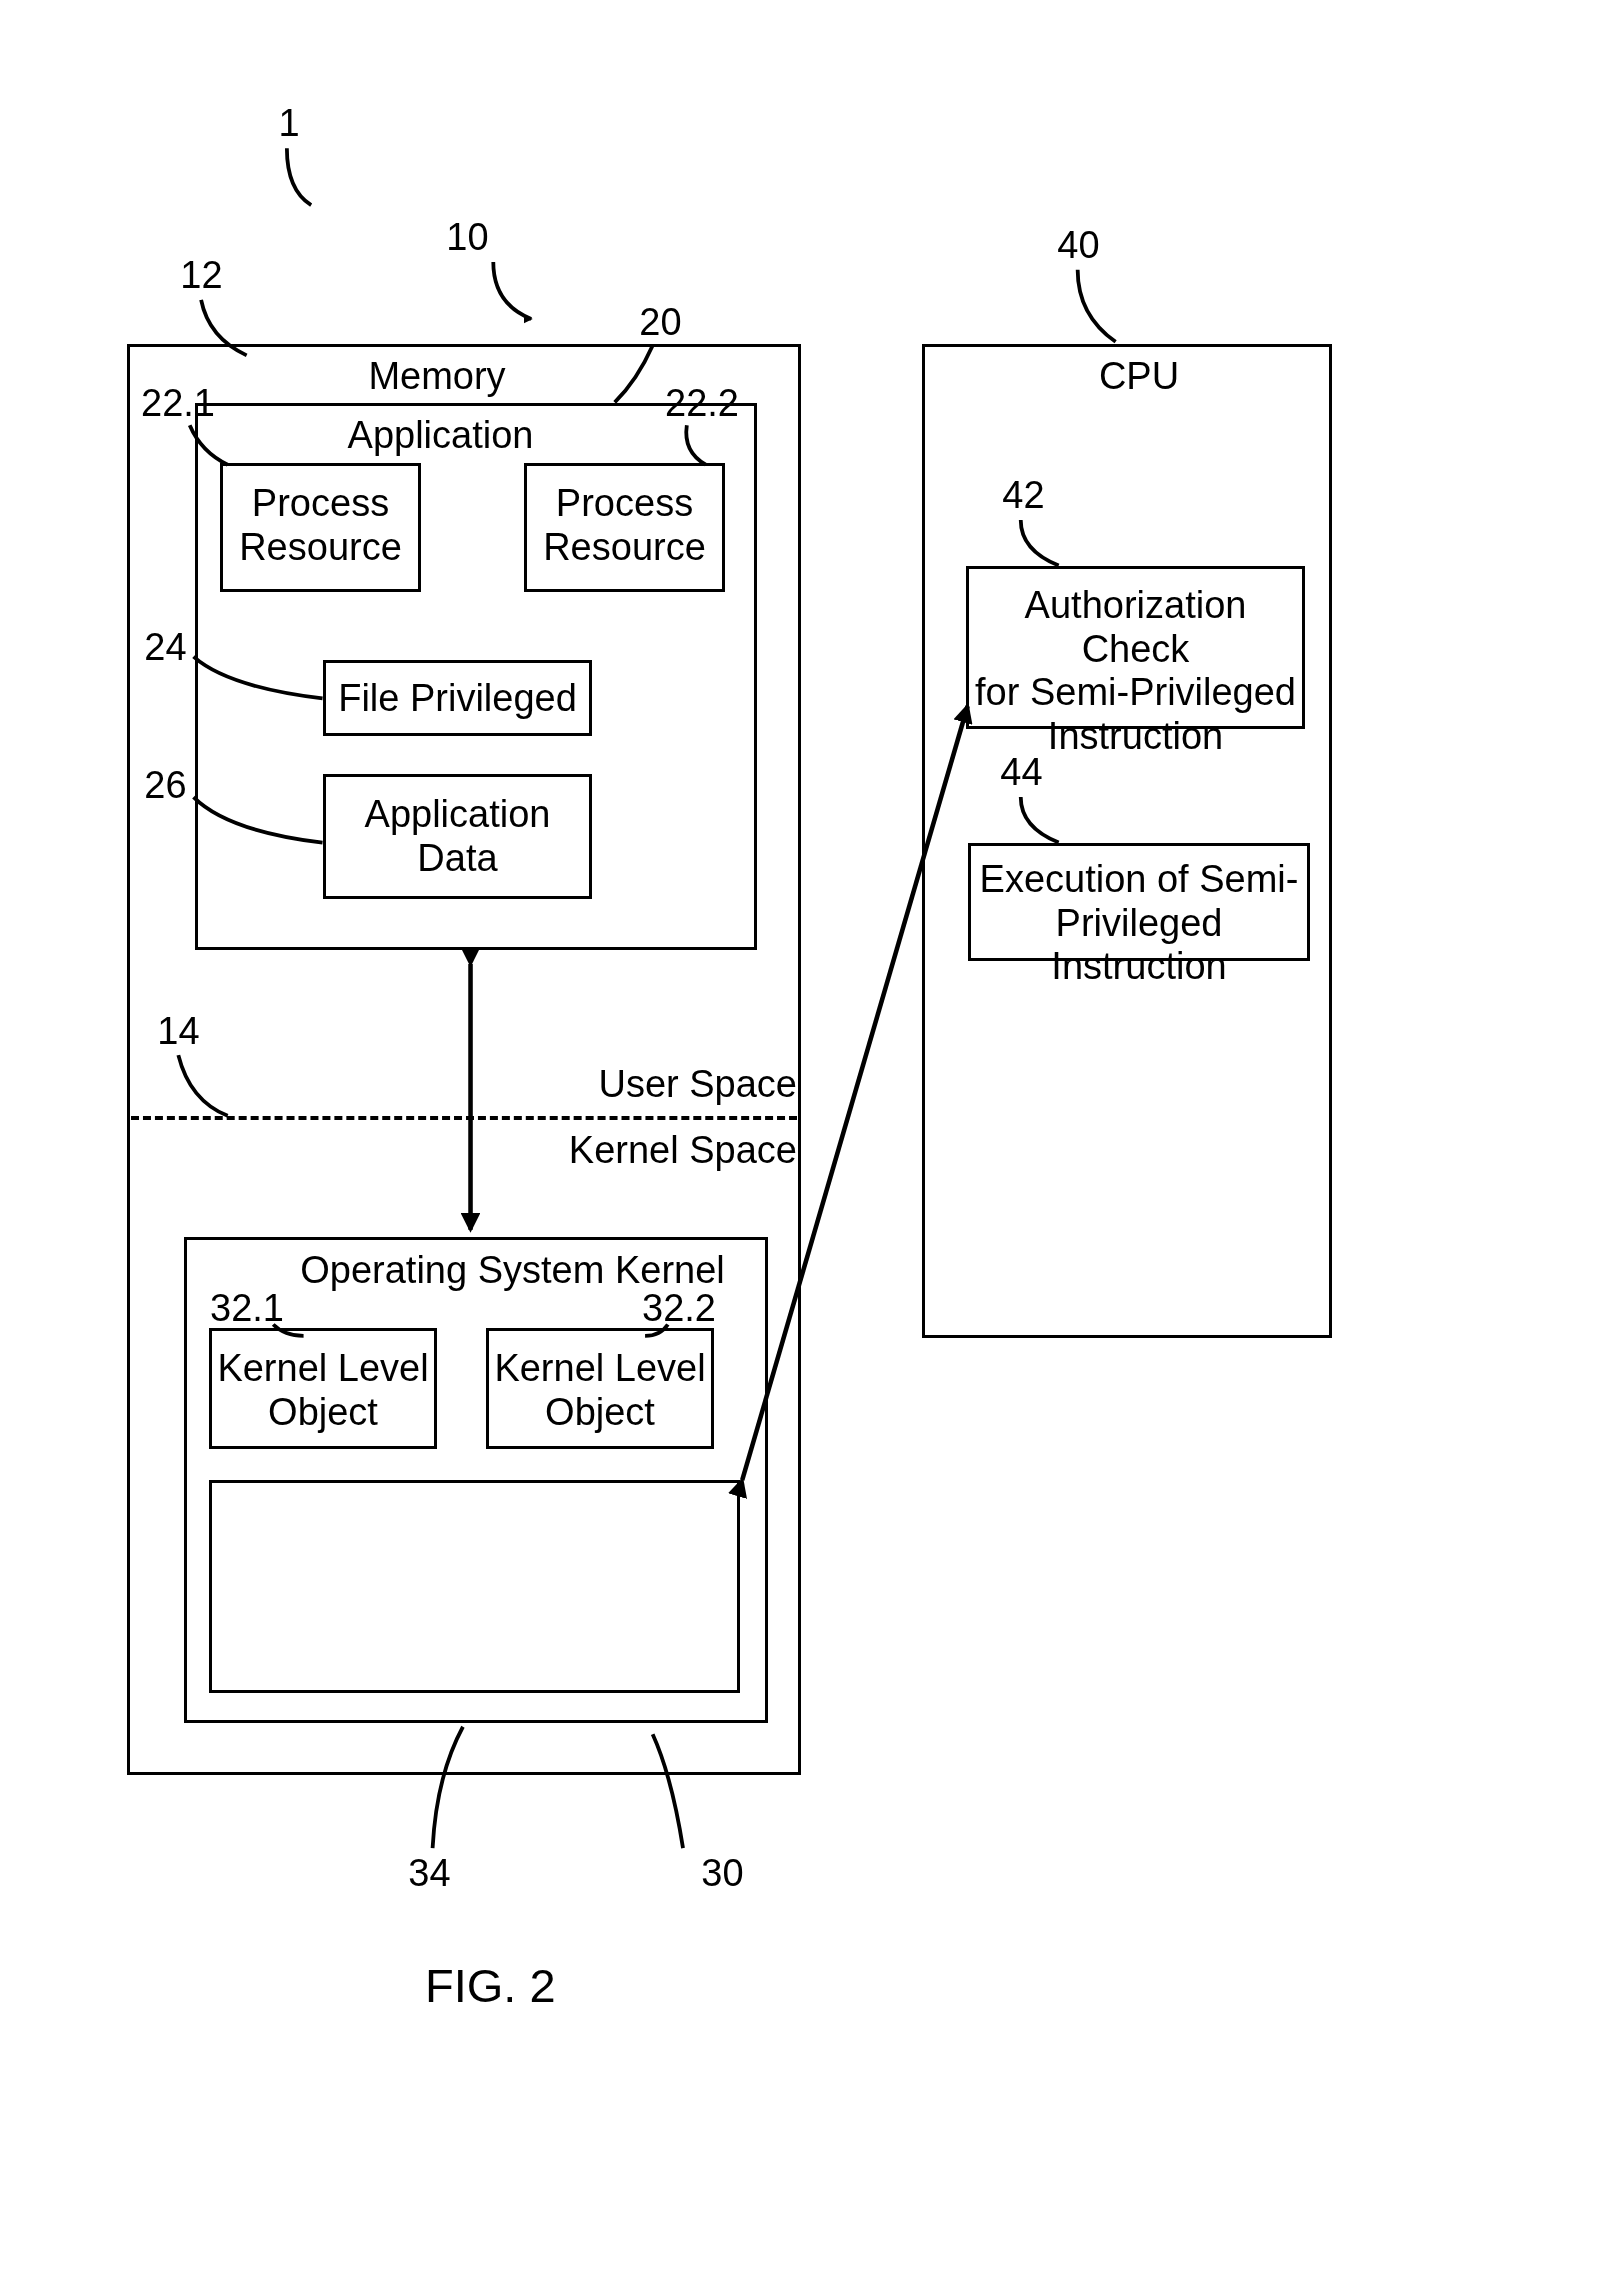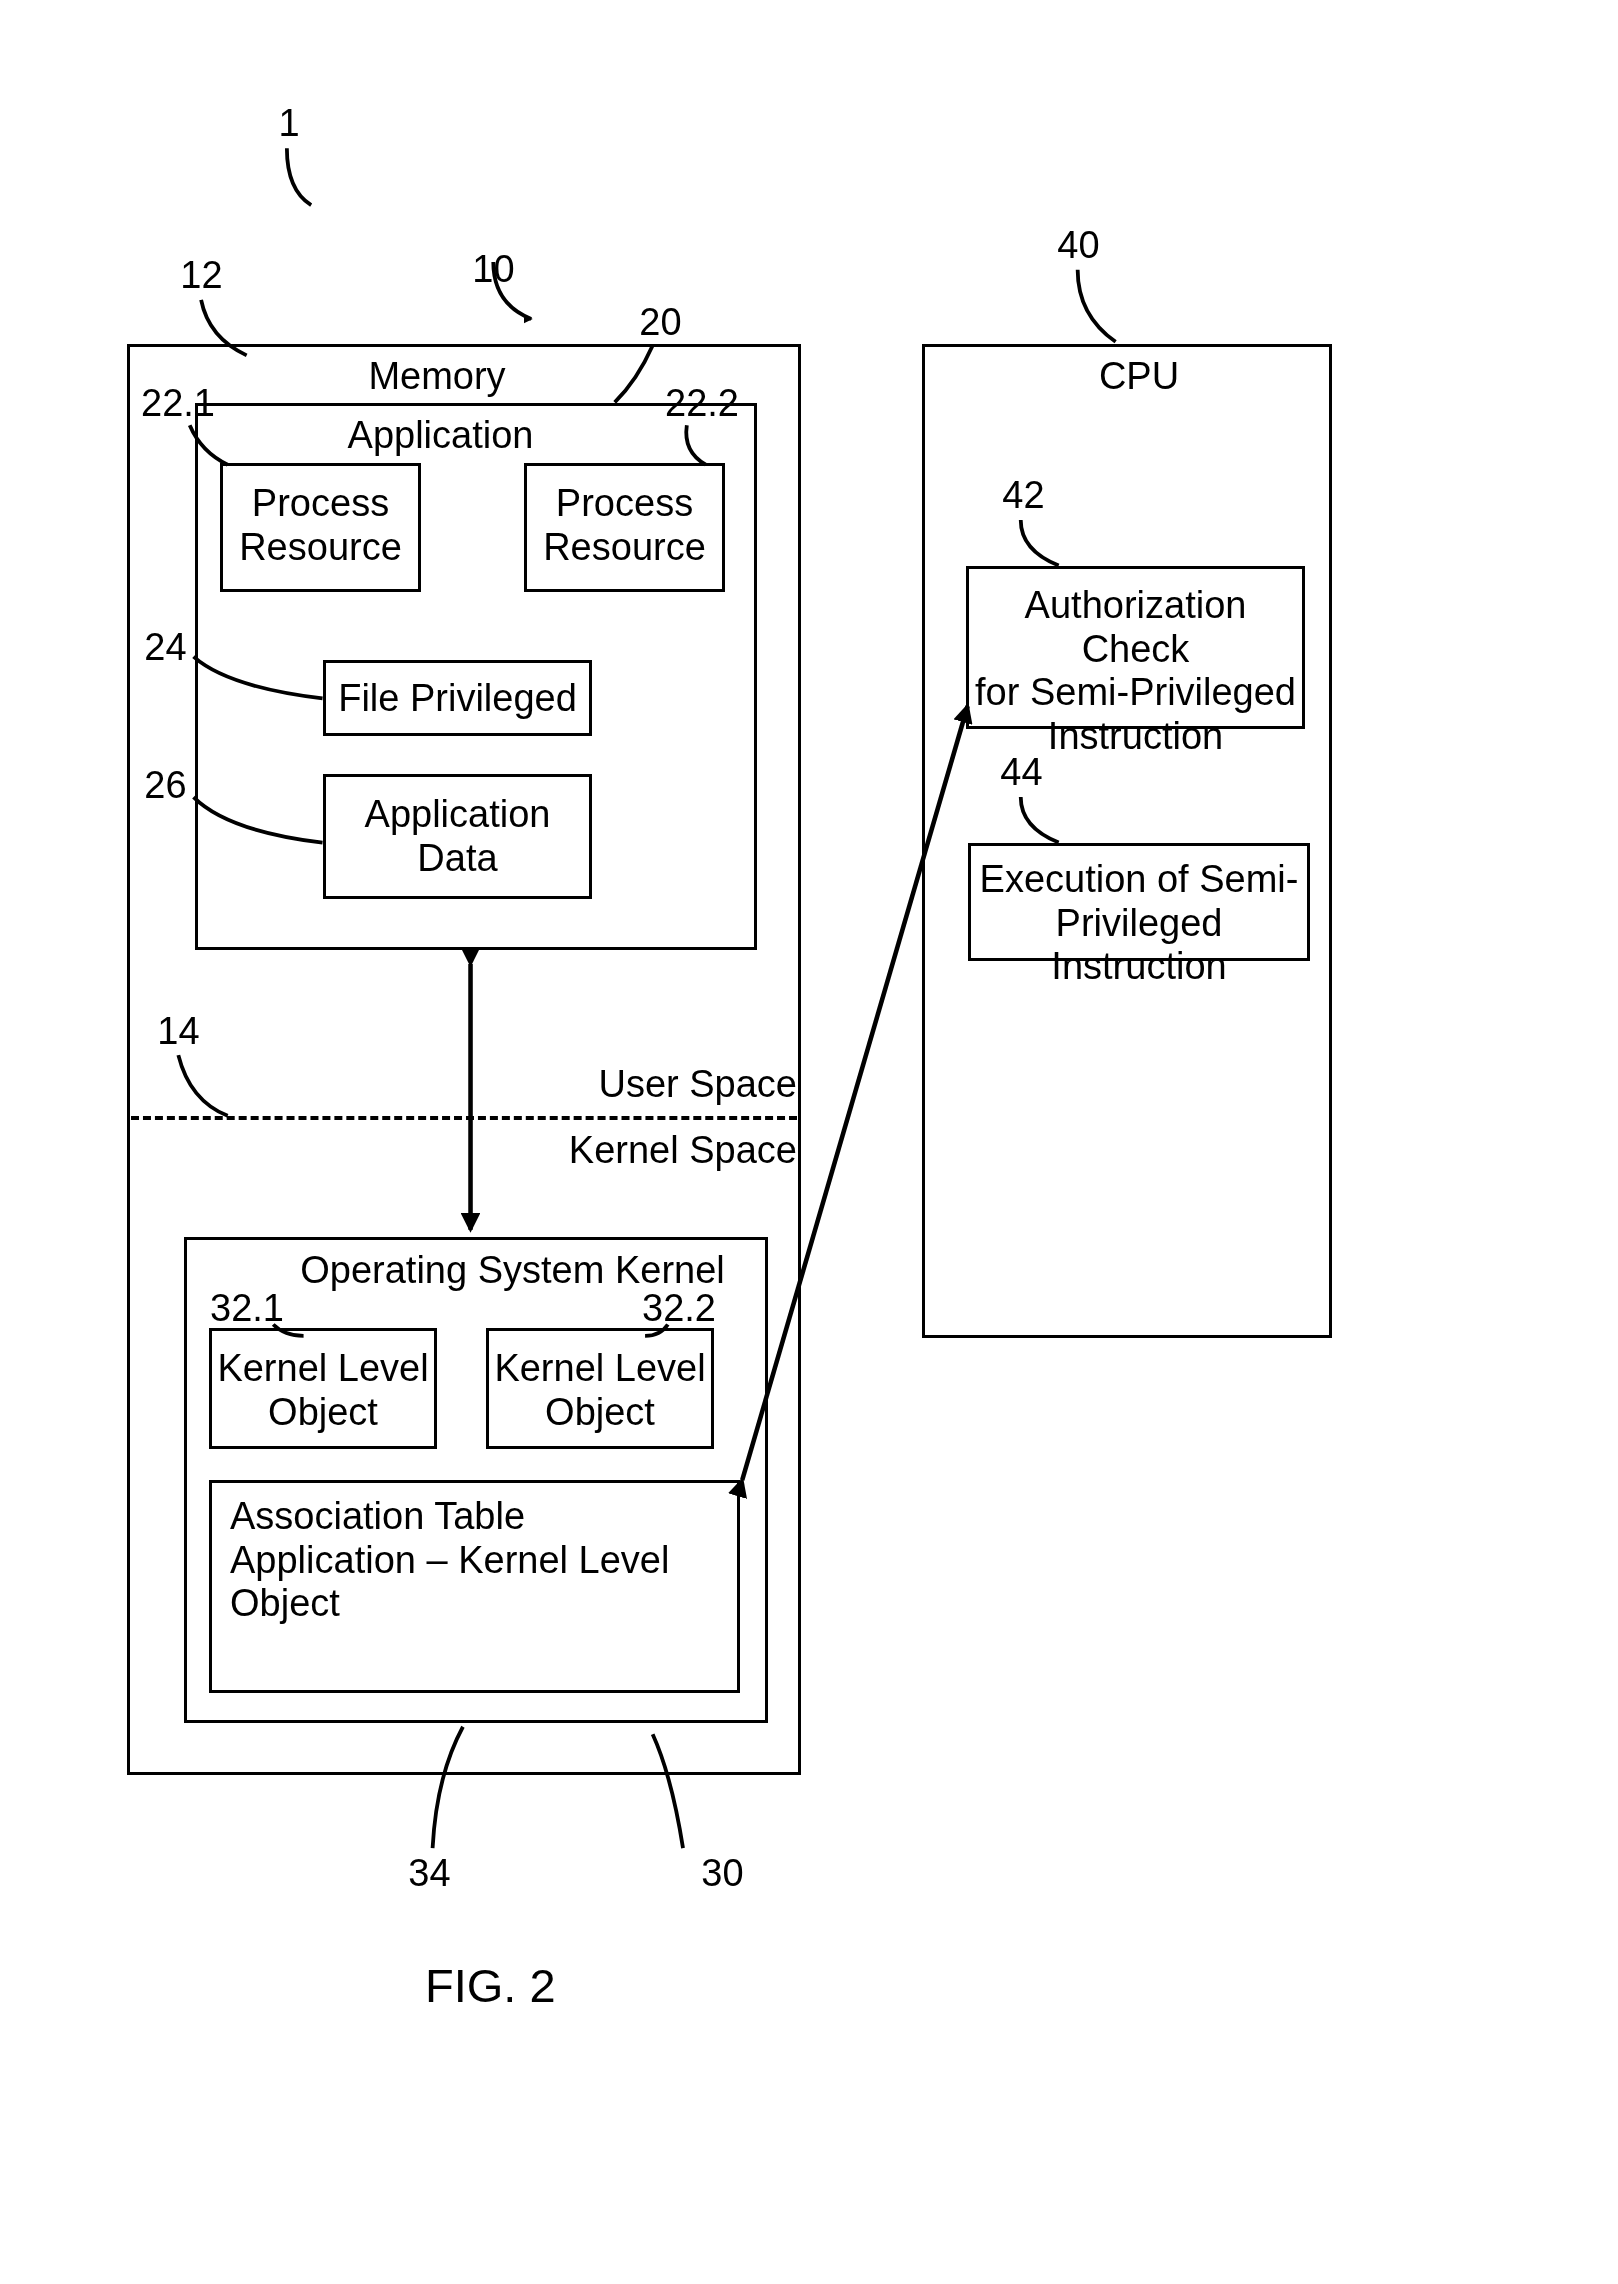--- a/index.html
+++ b/index.html
@@ -83,37 +83,35 @@
 
   <div class="box" style="left:209px; top:1328px; width:228px; height:121px;"></div>
   <div class="label" style="left:209px; top:1347px; width:228px; white-space:pre-line;">Kernel Level
 Object</div>
 
   <div class="box" style="left:486px; top:1328px; width:228px; height:121px;"></div>
   <div class="label" style="left:486px; top:1347px; width:228px; white-space:pre-line;">Kernel Level
 Object</div>
 
   <div class="box" style="left:209px; top:1480px; width:531px; height:213px;"></div>
-  <div class="label left" style="left:230px; top:1495px; width:493px; white-space:pre-line;">Association Table
-Application – Kernel Level Object</div>
 
   <div class="box" style="left:922px; top:344px; width:410px; height:994px;"></div>
   <div class="label" style="left:1063px; top:355px; width:152px;">CPU</div>
 
   <div class="box" style="left:966px; top:566px; width:339px; height:163px;"></div>
   <div class="label" style="left:966px; top:584px; width:339px; white-space:pre-line;">Authorization Check
 for Semi-Privileged
 Instruction</div>
 
   <div class="box" style="left:968px; top:843px; width:342px; height:118px;"></div>
   <div class="label" style="left:968px; top:858px; width:342px; white-space:pre-line;">Execution of Semi-
 Privileged Instruction</div>
 
   <div class="label" style="left:266px; top:102px; width:46px;">1</div>
-  <div class="label" style="left:463px; top:216px; width:61px;margin-top:32px;">10</div>
+  <div class="label" style="left:437px; top:216px; width:61px;">10</div>
   <div class="label" style="left:171px; top:254px; width:61px;">12</div>
   <div class="label" style="left:630px; top:301px; width:61px;">20</div>
   <div class="label" style="left:140px; top:382px; width:76px;">22.1</div>
   <div class="label" style="left:664px; top:382px; width:76px;">22.2</div>
   <div class="label" style="left:135px; top:626px; width:61px;">24</div>
   <div class="label" style="left:135px; top:764px; width:61px;">26</div>
   <div class="label" style="left:148px; top:1010px; width:61px;">14</div>
   <div class="label" style="left:209px; top:1287px; width:76px;">32.1</div>
   <div class="label" style="left:641px; top:1287px; width:76px;">32.2</div>
   <div class="label" style="left:399px; top:1852px; width:61px;">34</div>

